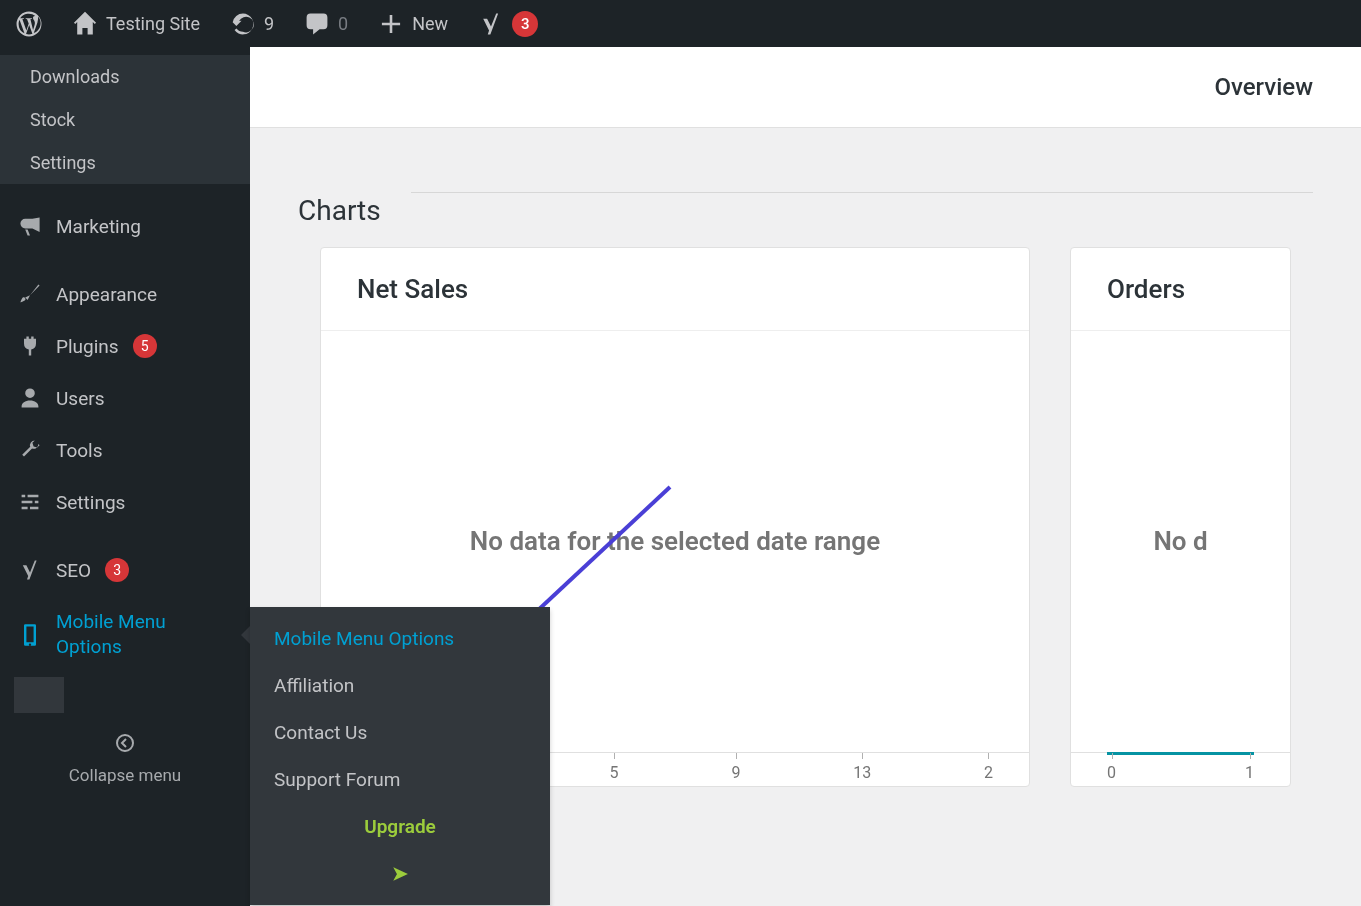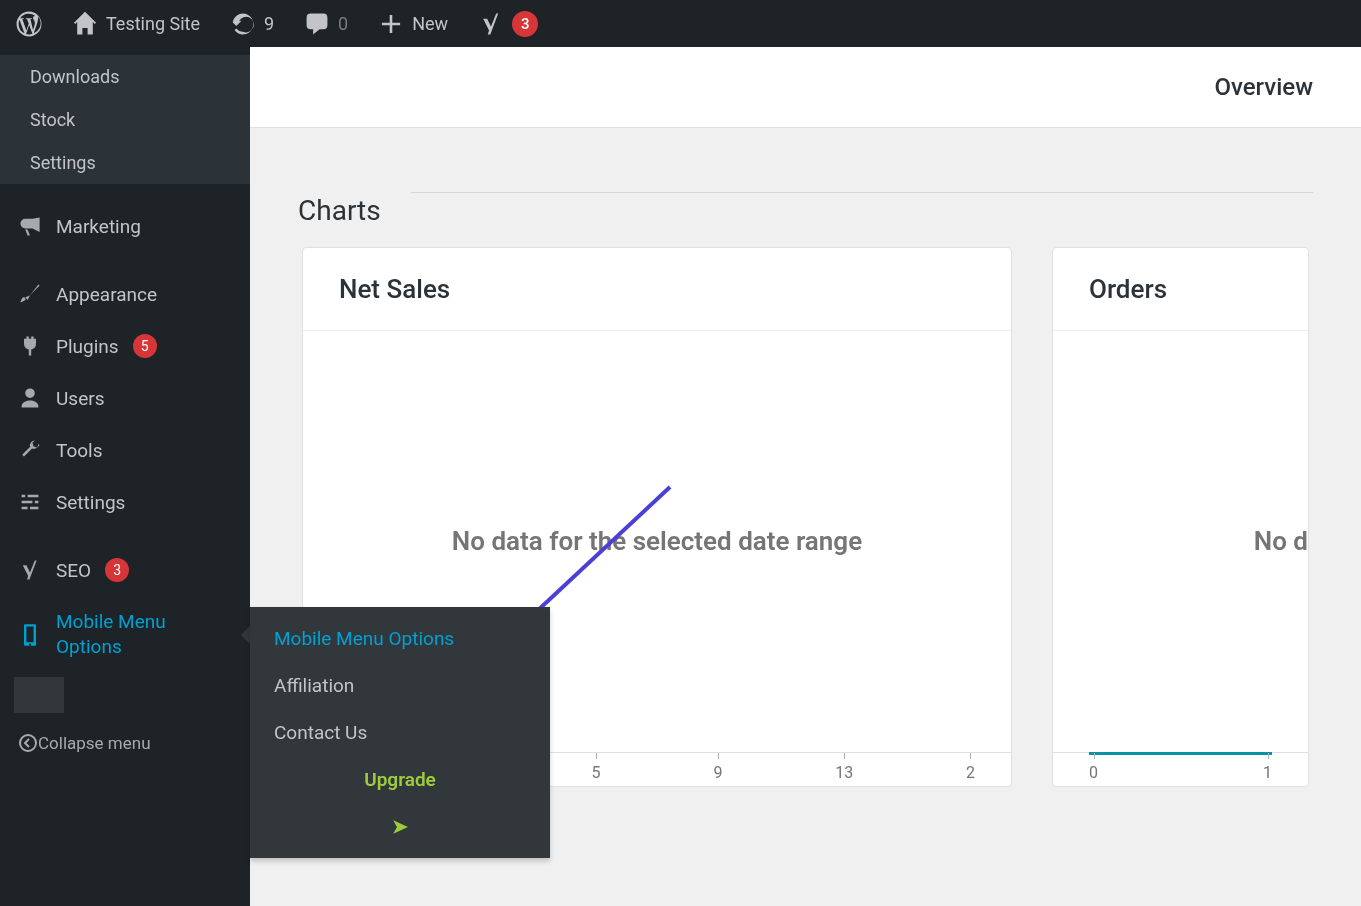--- a/index.html
+++ b/index.html
@@ -16,37 +16,37 @@
   .side{width:250px;background:#1d2327;color:#c3c4c7;font-size:19px;display:flex;flex-direction:column;padding-top:8px;flex:0 0 auto;}
   .side .li{display:flex;align-items:center;gap:14px;padding:14px 18px;cursor:pointer;position:relative;}
   .side .li.sub{padding:11px 30px;font-size:18px;background:#2c3338;color:#c3c4c7;}
   .side .li .mi{width:24px;display:inline-flex;align-items:center;justify-content:center;color:#a7aaad;}
   .side .li.active{color:#00a0d2;}
   .side .li.active .mi{color:#00a0d2;}
   .side .spacer{height:16px;}
   .side .mi svg{width:24px;height:24px;fill:currentColor;}
   .side .badge-count{background:#d63638;color:#fff;border-radius:12px;min-width:24px;height:24px;display:inline-flex;align-items:center;justify-content:center;font-size:14px;padding:0 6px;}
   .side .collapse-box{width:50px;height:36px;background:#32373c;margin:4px 0 8px 14px;}
-  .side .collapse{display:flex;align-items:center;padding:12px 18px;cursor:pointer;color:#a7aaad;font-size:17px;}
+  .side .collapse{display:flex;align-items:center;gap:12px;padding:12px 18px;cursor:pointer;color:#a7aaad;font-size:17px;flex-direction:column;}
   .side .collapse svg{width:20px;height:20px;fill:currentColor;}
   .side .tri{position:absolute;right:-1px;top:50%;transform:translateY(-50%);width:0;height:0;border-top:10px solid transparent;border-bottom:10px solid transparent;border-right:10px solid #32373c;}
   
   .flyout{position:absolute;left:250px;top:607px;width:300px;background:#32373c;color:#c3c4c7;font-size:19px;z-index:100;padding:8px 0;box-shadow:0 3px 5px rgba(0,0,0,.2);}
   .flyout .fi{padding:12px 24px;cursor:pointer;}
   .flyout .fi.current{color:#00a0d2;}
   .flyout .fi.upgrade{color:#9ccc3c;font-weight:600;display:flex;align-items:center;gap:24px;flex-direction:column;}
   .flyout .fi.upgrade .arrow{color:#9ccc3c;}
   
   .main{flex:1;background:#f0f0f1;overflow:hidden;position:relative;}
   .sect{background:#fff;border-bottom:1px solid #e0e0e0;text-align:right;}
   .sect h2{font-size:24px;font-weight:500;color:#2c3338;padding:26px 48px;}
   .charts-hdr{display:flex;align-items:center;gap:30px;padding:30px 48px 20px;}
   .charts-hdr h3{font-size:28px;font-weight:400;color:#2c3338;margin-top:36px;}
   .charts-hdr .line{flex:1;height:1px;background:#d7d7d7;}
-  .cards{display:flex;gap:40px;padding:0 52px;}
+  .cards{display:flex;gap:40px;padding:0 70px;}
   .card{flex:1;background:#fff;border:1px solid #e0e0e0;border-radius:4px;padding:0;display:flex;flex-direction:column;min-height:540px;}
   .card h4{font-size:26px;font-weight:500;color:#2c3338;padding:26px 36px;border-bottom:1px solid #eee;}
   .no-data{flex:1;display:flex;align-items:center;justify-content:center;color:#757575;font-size:26px;font-weight:600;text-align:center;line-height:1.5;}
   .axis{height:34px;display:flex;align-items:flex-start;justify-content:space-between;padding:0 36px 6px;color:#757575;font-size:16px;border-top:1px solid #e0e0e0;margin-top:auto;position:relative;}
   .axis span{position:relative;padding-top:10px;}
   .axis span::before{content:"";position:absolute;top:0;left:50%;width:1px;height:6px;background:#b0b0b0;}
   .teal-line{position:absolute;left:36px;right:36px;top:-1px;height:3px;background:#0693a3;}
   
   .anno{position:absolute;pointer-events:none;z-index:50;}
 </style>
@@ -220,21 +220,21 @@
             <span>1</span>
             <span>5</span>
             <span>9</span>
             <span>13</span>
             <span>2</span>
           </div>
         </div>
 
         <div class="card">
           <h4>Orders</h4>
-          <div class="no-data" style="justify-content:flex-end;padding-right:0">
+          <div class="no-data" style="padding-right:0">
             <span>No d</span>
           </div>
           <div class="axis">
             <div class="teal-line"></div>
             <span>0</span>
             <span>1</span>
           </div>
         </div>
       </div>
     </div>
@@ -248,17 +248,18 @@
       <line x1="180" y1="10" x2="30" y2="150" stroke="#4a3fd6" stroke-width="4" marker-end="url(#ah)"></line>
     </svg>
   </div>
 
 </div>
 
 <div class="flyout">
   <div class="fi current"><span>Mobile Menu Options</span></div>
   <div class="fi"><span>Affiliation</span></div>
   <div class="fi"><span>Contact Us</span></div>
+  <div class="fi"><span>Support Forum</span></div>
   <div class="fi upgrade">
     <span>Upgrade</span>
     <span class="arrow">➤</span>
   </div>
 </div>
 
 </body></html>

